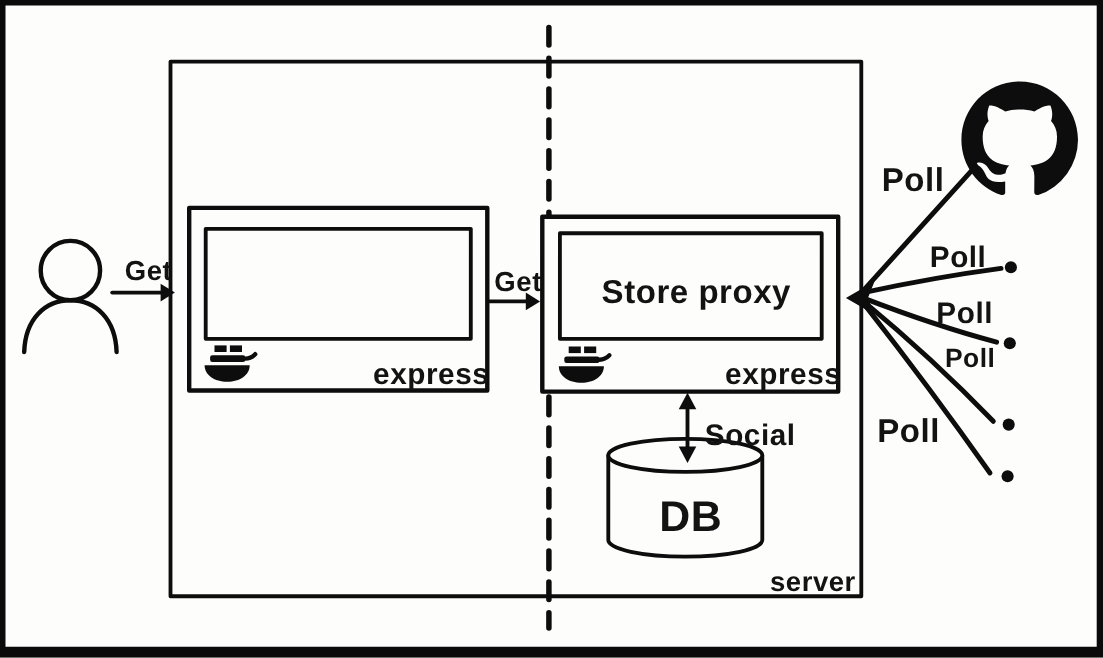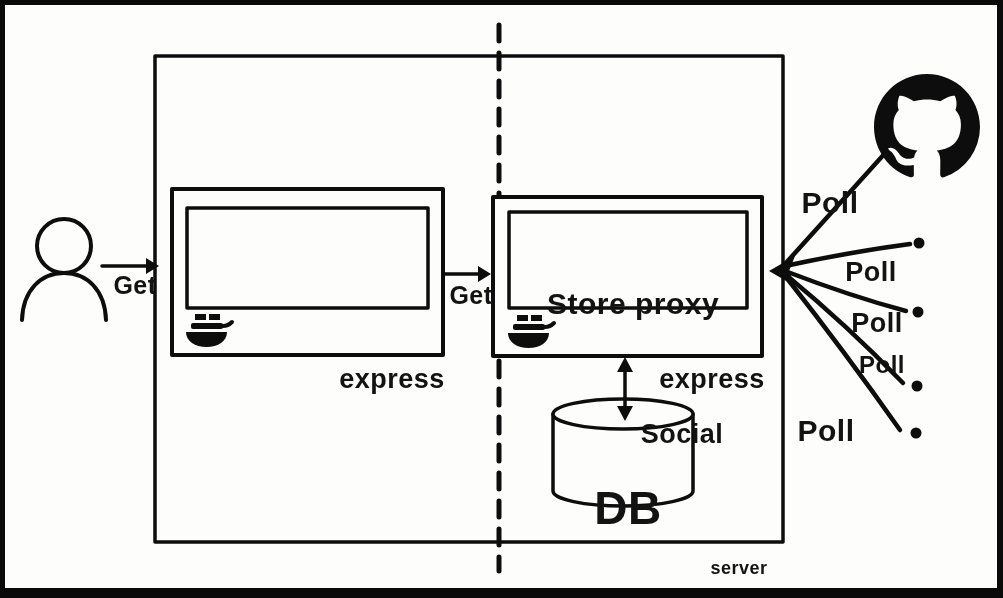--- a/index.html
+++ b/index.html
@@ -18,31 +18,30 @@
   }
   .layer{position:absolute;left:-5px;top:-5px;width:1003px;height:598px;}
   .label{
     position:absolute;
     transform:translate(-50%,-50%);
     white-space:nowrap;
     color:#131313;
     font-weight:600;
     letter-spacing:0.5px;
     line-height:1;
-    margin-top:38px;
   }
   .t-site{left:307px;top:252px;font-size:23px;font-weight:600;}
   .t-proxy{left:628px;top:261px;font-size:30px;}
   .t-express1{left:387px;top:336px;font-size:27px;}
   .t-express2{left:707px;top:336px;font-size:27px;}
   .t-get1{left:130px;top:242px;font-size:25px;}
   .t-get2{left:466px;top:252px;font-size:25px;}
   .t-store{left:677px;top:391px;font-size:27px;}
-  .t-db{left:623px;top:465px;font-size:46px;}
-  .t-server{left:734px;top:525px;font-size:18px;text-align:center;}
+  .t-db{left:623px;top:465px;font-size:39px;}
+  .t-server{left:734px;top:525px;font-size:25px;text-align:center;}
   .t-poll1{left:825px;top:160px;font-size:30px;}
   .t-poll2{left:866px;top:229px;font-size:27px;}
   .t-poll3{left:872px;top:280px;font-size:27px;}
   .t-poll4{left:877px;top:322px;font-size:24px;}
   .t-poll5{left:821px;top:388px;font-size:30px;}
 </style>
 </head>
 <body>
 
 <div class="stage">

